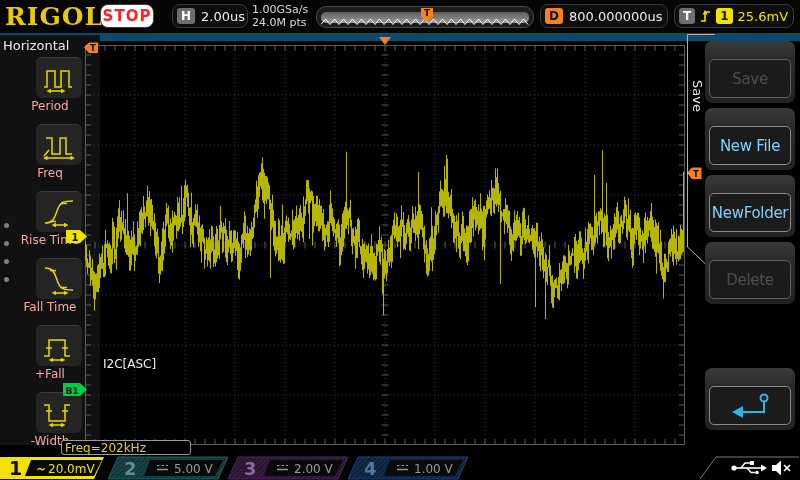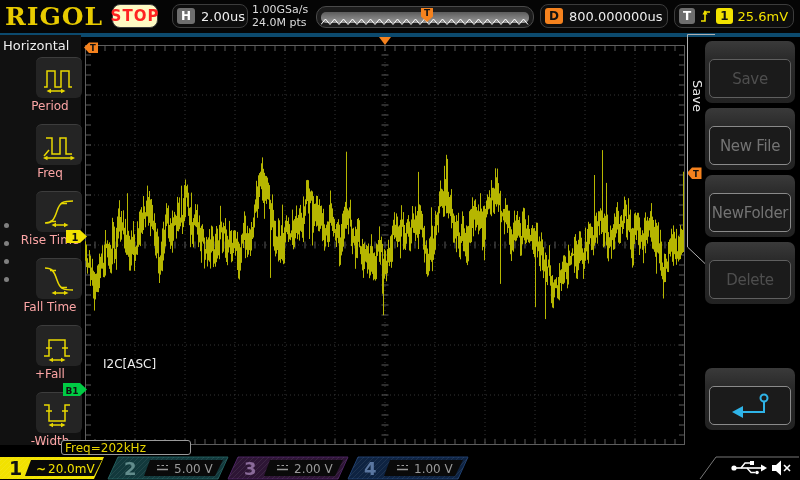--- a/index.html
+++ b/index.html
@@ -1,45 +1,45 @@
 <!DOCTYPE html>
 <html><head>
 <meta charset="utf-8">
 <style>
   html,body{margin:0;padding:0;background:#000;}
   #screen{position:relative;width:800px;height:480px;background:#000;overflow:hidden;
           font-family:"DejaVu Sans",sans-serif;color:#ddd;}
   
-  #topbar{position:absolute;left:0;top:0;width:800px;height:33px;background:#050505;border-bottom:4px solid #0c4a6e;}
+  #topbar{position:absolute;left:0;top:0;width:800px;height:33px;background:#050505;border-bottom:8px solid #0c4a6e;}
   #logo{position:absolute;left:5px;top:2px;font-family:"DejaVu Serif",serif;font-weight:bold;
         font-size:25px;color:#e8cb00;letter-spacing:1px;}
   .tb-box{position:absolute;top:4px;height:24px;background:#0d0d0d;border:1px solid #3c3c3c;
           border-radius:8px;display:flex;align-items:center;box-sizing:border-box;}
-  #stop-box{left:112px;width:46px;justify-content:center;background:#fef9c3;}
+  #stop-box{left:100px;width:54px;justify-content:center;background:#ffffff;}
   #stop-box span{color:#ff2222;font-weight:bold;font-size:15px;letter-spacing:1px;}
   #h-box{left:172px;width:76px;}
   .chip{display:inline-block;border-radius:3px;font-weight:bold;font-size:12px;
         padding:1px 4px;margin-left:4px;}
   .chip.gray{background:#6e6e6e;color:#fff;}
   .chip.orange{background:#f5821e;color:#111;}
   .chip.yellow{background:#f2e200;color:#111;}
   .tb-val{color:#eee;font-size:13px;margin-left:6px;}
   #rate-box{position:absolute;left:252px;top:3px;font-size:11px;line-height:13px;color:#ddd;}
   #preview{position:absolute;left:316px;top:6px;width:218px;height:22px;background:#1c1c1c;
            border:1px solid #4a4a4a;border-radius:10px;box-sizing:border-box;}
   #preview-inner{position:absolute;left:4px;top:5px;width:208px;height:11px;border-radius:5px;
            background:linear-gradient(180deg,#5c5c5c,#9a9a9a);overflow:visible;}
   #preview-marker{position:absolute;left:100px;top:-4px;width:12px;height:14px;background:#f5821e;
            clip-path:polygon(0 0,100% 0,100% 60%,50% 100%,0 60%);
            color:#111;font-size:9px;font-weight:bold;text-align:center;line-height:10px;}
   #d-box{left:540px;width:128px;}
   #t-box{left:674px;width:120px;}
   #t-box .tb-val{color:#f2e200;margin-left:5px;}
   
-  #leftmenu{position:absolute;left:0;top:35px;width:81px;height:410px;background:#111;}
+  #leftmenu{position:absolute;left:0;top:35px;width:100px;height:410px;background:#111;}
   #leftmenu-title{position:absolute;left:3px;top:3px;font-size:13px;color:#eee;}
   .lm-btn{position:absolute;left:36px;width:46px;height:40px;background:#242424;border-radius:6px;
           border-top:1px solid #3d3d3d;display:flex;align-items:center;justify-content:center;}
   .lm-label{position:absolute;left:8px;width:84px;text-align:center;font-size:12px;color:#fca5a5;}
   .lm-icon{stroke:#e8d800;fill:none;stroke-width:1.5;}
   .lm-icon polygon{fill:#e8d800;stroke:none;}
   .dot{position:absolute;left:4px;width:5px;height:5px;border-radius:50%;background:#808080;}
   
   #grid-svg,#wave-svg{position:absolute;left:85px;top:45px;}
   #wave-svg{pointer-events:none;}
@@ -49,21 +49,21 @@
           border:1px solid #9a9a9a;border-radius:3px;color:#e8d400;font-size:12px;line-height:14px;
           padding-left:3px;box-sizing:border-box;z-index:5;}
   .abs-svg{position:absolute;}
   
   #save-tab-text{position:absolute;left:690px;top:80px;writing-mode:vertical-rl;
           font-size:13px;color:#e8e8e8;}
   .rm-btn{position:absolute;left:705px;width:90px;height:62px;border-radius:7px;
           background:linear-gradient(180deg,#3a3a3a,#2a2a2a 30%,#222);}
   .rm-inner{position:absolute;left:4px;right:4px;bottom:5px;height:37px;border:1px solid #8a8a8a;
           border-radius:5px;background:#1b1b1b;display:flex;align-items:center;justify-content:center;
-          color:#737373;font-size:15px;letter-spacing:-0.3px;}
+          color:#7dd3fc;font-size:15px;letter-spacing:-0.3px;}
   .rm-btn.disabled .rm-inner{color:#4e4e4e;border-color:#5f5f5f;}
 </style>
 </head>
 <body>
 
 <div id="screen">
 
   <div id="topbar">
     <div id="logo">RIGOL</div>
     <div class="tb-box" id="stop-box">

